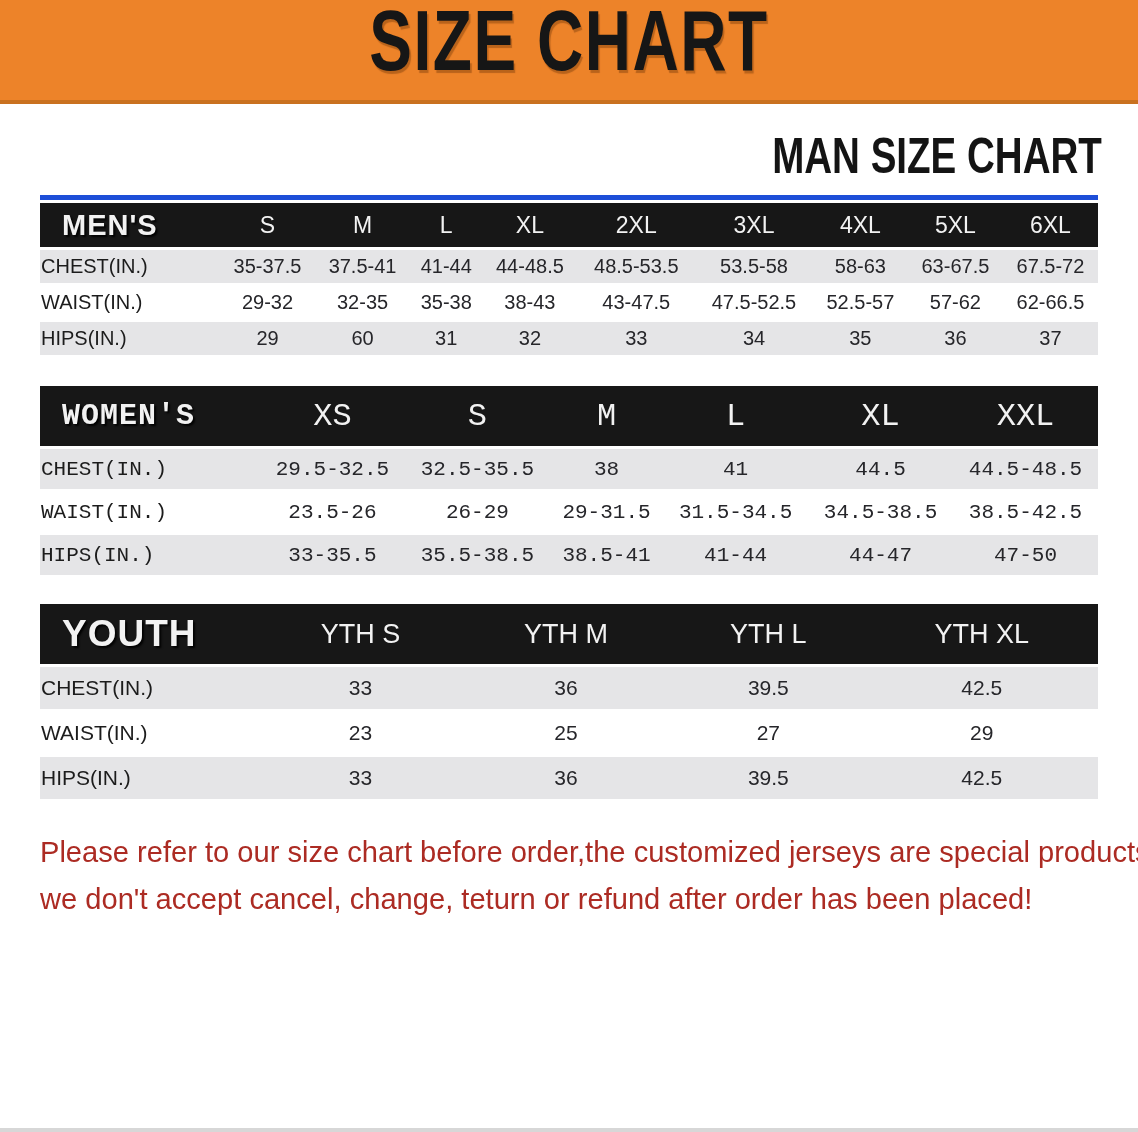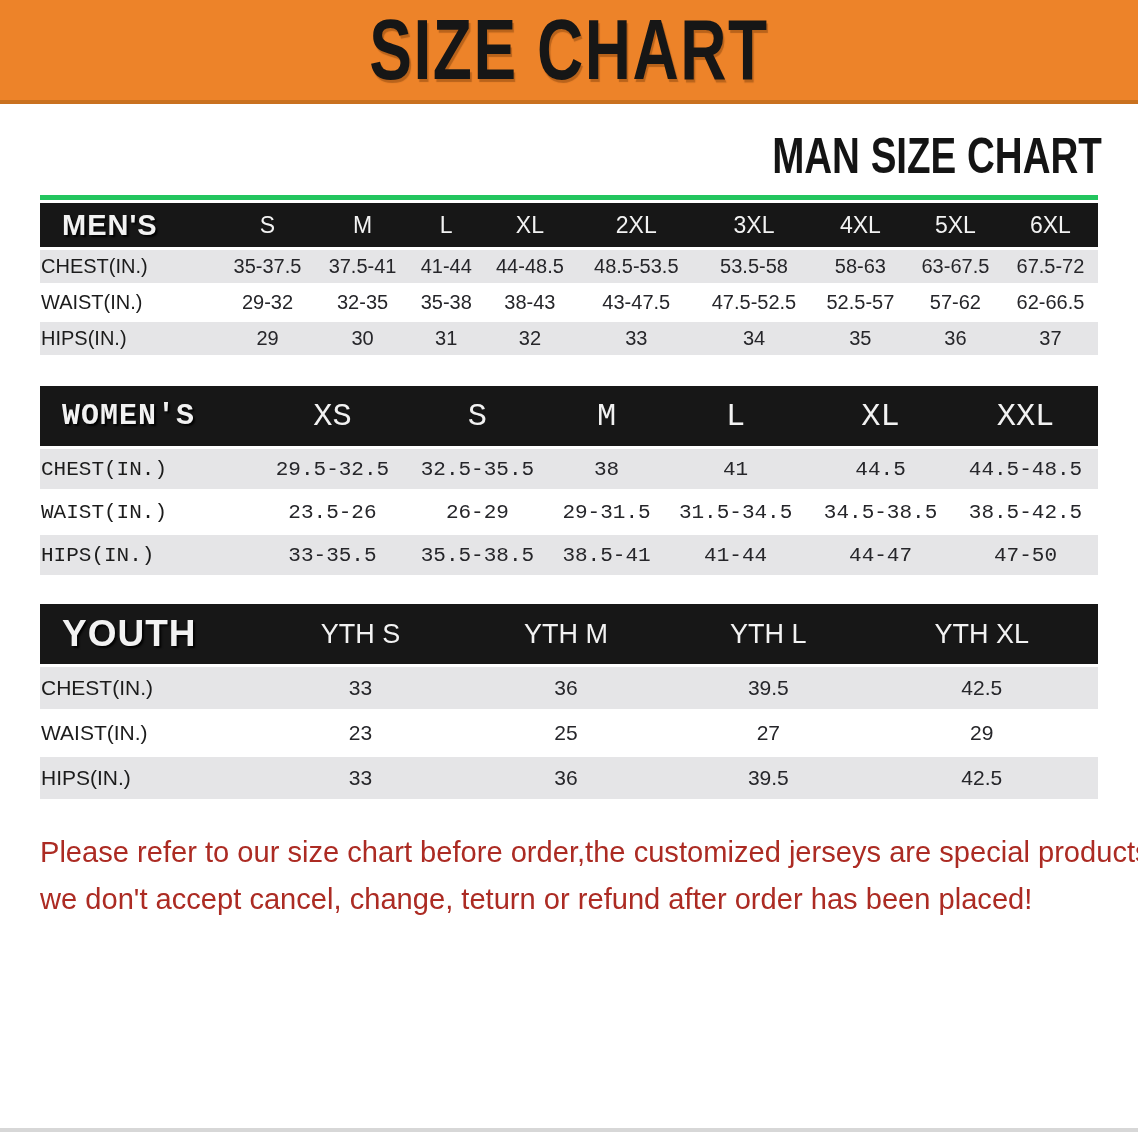--- a/index.html
+++ b/index.html
@@ -11,21 +11,21 @@
     overflow: hidden;
     position: relative;
   }
 
   
   .banner {
     height: 100px;
     background: #ED8329;
     border-bottom: 4px solid #C9711F;
     display: flex;
-    align-items: center;
+    align-items: flex-start;
     justify-content: center;
   }
   .banner h1 {
     margin: 0;
     font-size: 82px;
     font-weight: 700;
     color: #161616;
     letter-spacing: 2px;
     line-height: 1;
     transform: scaleX(0.78) scaleY(1.05);
@@ -49,21 +49,21 @@
     white-space: nowrap;
   }
   .men-section   .section-title { margin-top: 22px; height: 48px; padding-top: 6px; box-sizing: border-box; }
   .women-section .section-title { margin-top: 33px; height: 48px; padding-top: 6px; box-sizing: border-box; }
   .youth-section .section-title { margin-top: 56px; height: 48px; padding-top: 6px; box-sizing: border-box; }
 
   
   .table-wrap { margin: 0 40px; }
   .men-section .table-wrap {
     margin-top: 21px;
-    border-top: 5px solid #22c55e;
+    border-top: 5px solid #1d4ed8;
   }
   .women-section .table-wrap { margin-top: 25px; font-family: Liberation Mono, monospace; }
   .youth-section .table-wrap { margin-top: 23px; }
 
   table.size-table {
     width: 100%;
     border-collapse: separate;
     border-spacing: 0 3px;
     table-layout: auto;
   }
@@ -180,21 +180,21 @@
             <td>38-43</td>
             <td>43-47.5</td>
             <td>47.5-52.5</td>
             <td>52.5-57</td>
             <td>57-62</td>
             <td>62-66.5</td>
           </tr>
           <tr>
             <th class="row-label">HIPS(IN.)</th>
             <td>29</td>
-            <td>30</td>
+            <td>60</td>
             <td>31</td>
             <td>32</td>
             <td>33</td>
             <td>34</td>
             <td>35</td>
             <td>36</td>
             <td>37</td>
           </tr>
         </tbody>
     </table>

